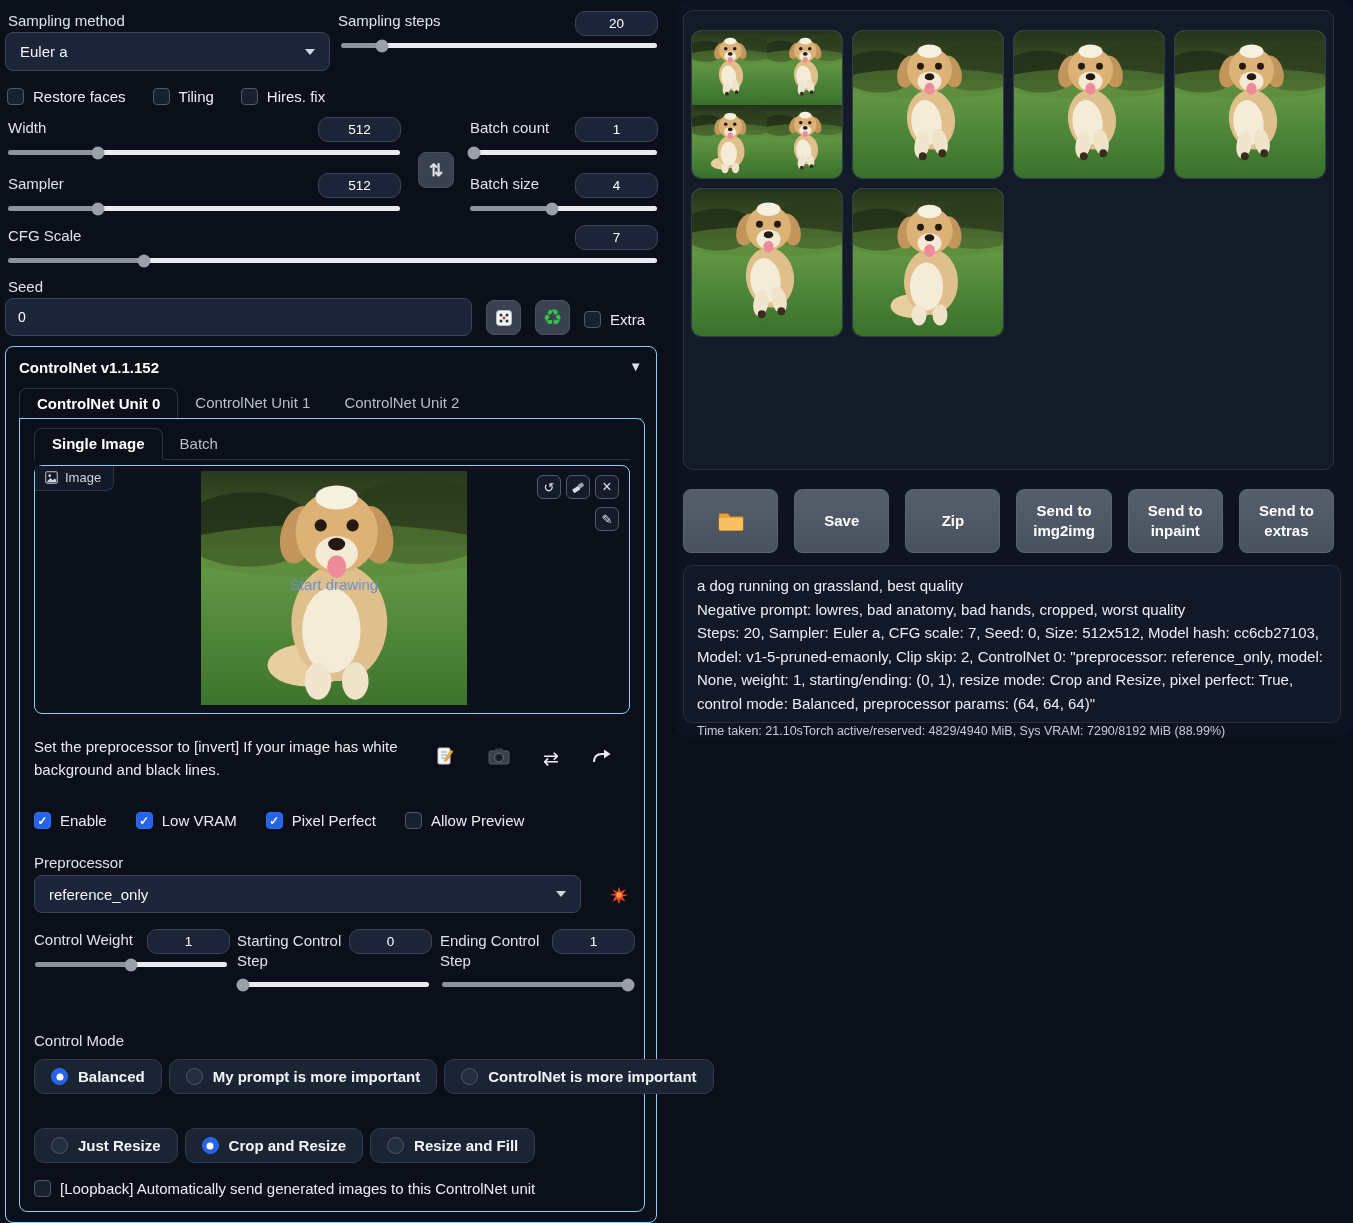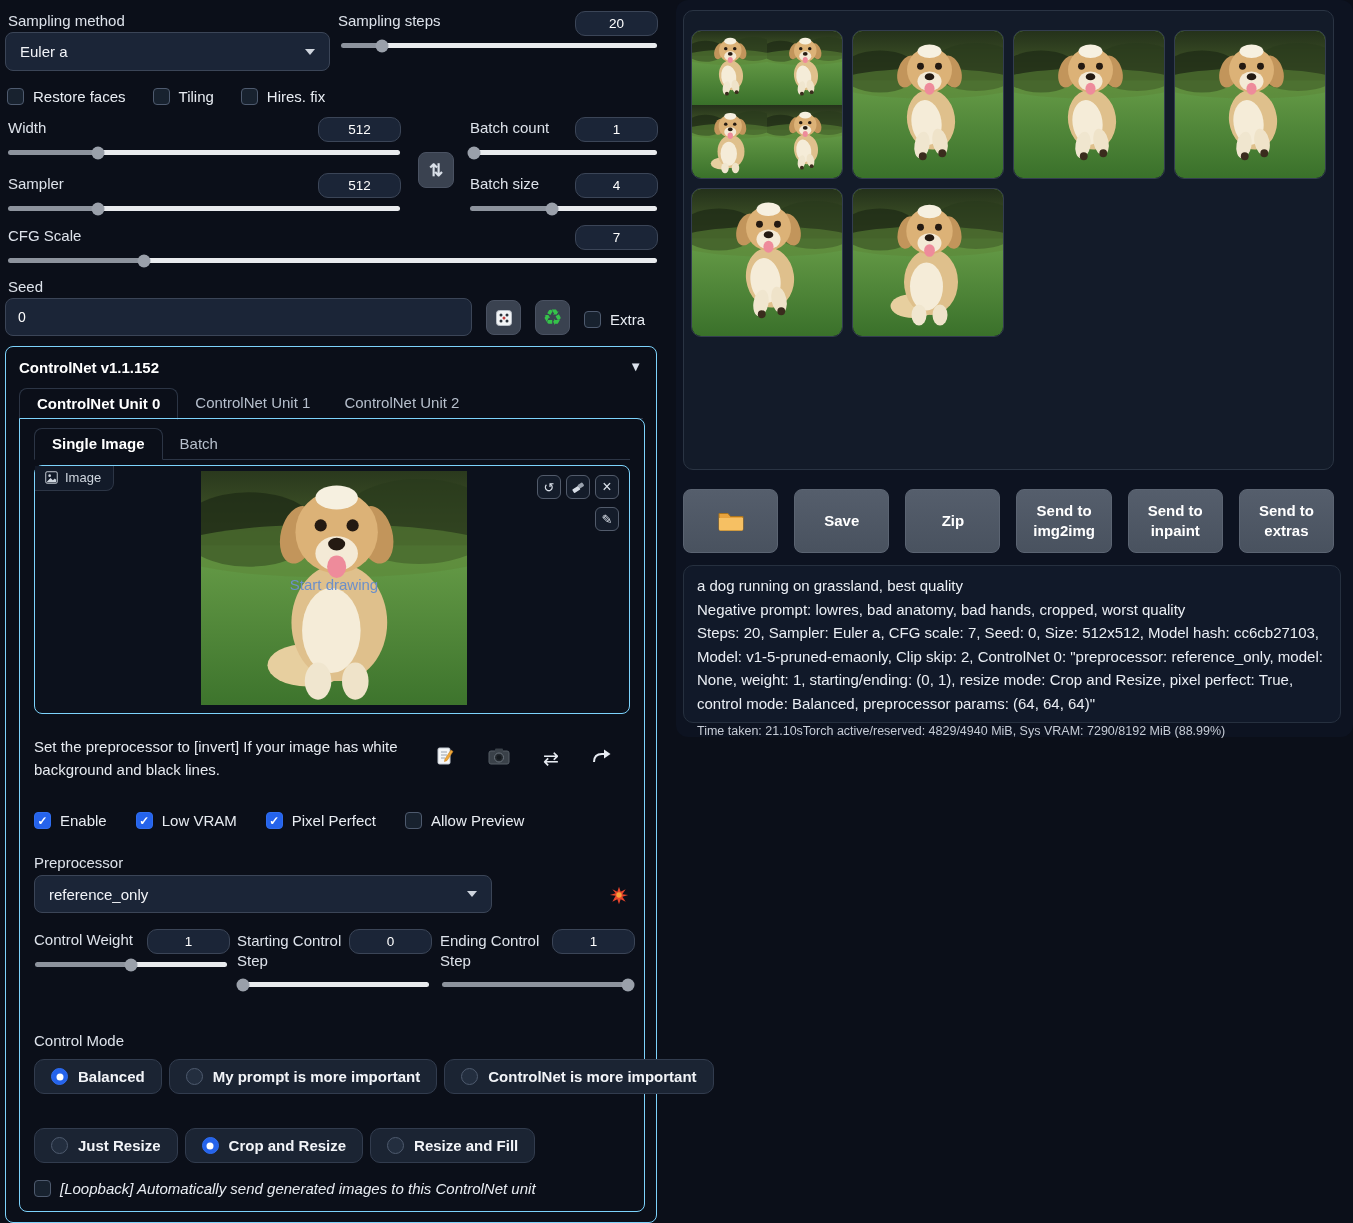--- a/index.html
+++ b/index.html
@@ -259,21 +259,21 @@
             <span class="cb on"></span>
             <span>Pixel Perfect</span>
           </span>
         <span class="chk-item">
             <span class="cb"></span>
             <span>Allow Preview</span>
           </span>
       </div>
 
       <div class="lbl" style="left:14px;top:435px;">Preprocessor</div>
-      <div class="dd" style="left:14px;top:456px;width:458px;height:38px;">
+      <div class="dd" style="left:14px;top:456px;width:547px;height:38px;">
         <span>reference_only</span>
         <span class="caret"></span>
       </div>
       <div style="position:absolute;left:589px;top:466px;">
         <svg width="20" height="20" viewBox="0 0 24 24">
             <polygon points="12,2 14,8 20,5 16,11 23,12 16,14 20,20 14,17 12,23 10,17 4,20 8,13 1,12 8,10 4,5 10,8" fill="#e8452c"></polygon>
             <circle cx="12" cy="12" r="3.2" fill="#f7a23b"></circle>
           </svg>
       </div>
 
@@ -320,21 +320,21 @@
         <span class="pill">
             <span class="radio on"></span>
             <span>Crop and Resize</span>
           </span>
         <span class="pill">
             <span class="radio"></span>
             <span>Resize and Fill</span>
           </span>
       </div>
 
-      <div style="position:absolute;left:14px;top:761px;font-style:italic;">
+      <div style="position:absolute;left:14px;top:761px;">
         <span class="chk-item">
             <span class="cb"></span>
             <span>[Loopback] Automatically send generated images to this ControlNet unit</span>
           </span>
       </div>
     </div>
   </div>
 
   <div class="abs" style="left:676px;top:0;width:677px;height:737px;background:#0d1321;border-radius:12px;"></div>
 

